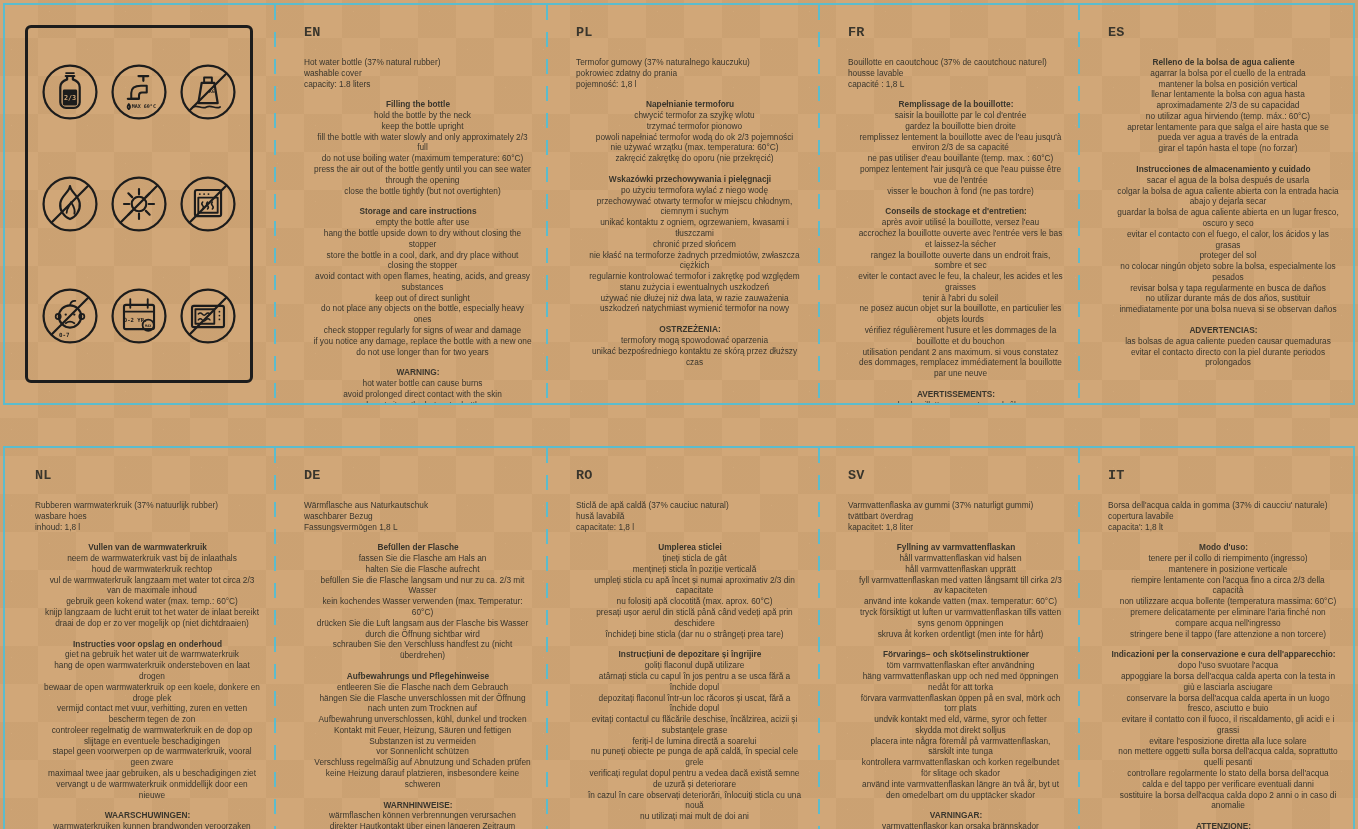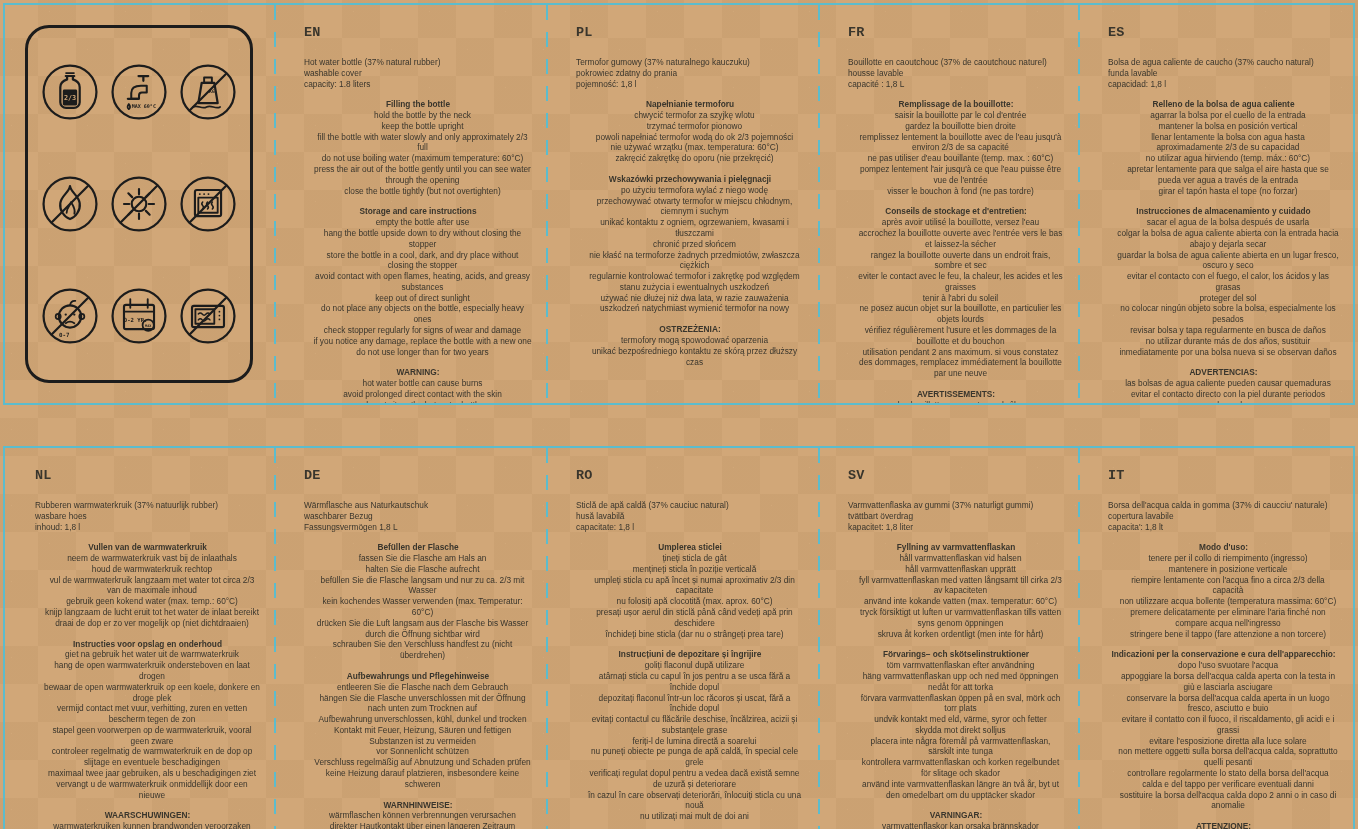--- a/index.html
+++ b/index.html
@@ -38,21 +38,21 @@
   
   .lang-col{padding:20px 14px 0 30px;box-sizing:border-box;}
   .lang-code{font-size:13.5px;font-weight:bold;margin:0 0 17px 0;letter-spacing:.2px;font-family:Liberation Mono, monospace;}
   .line{margin:0;font-size:8.3px;line-height:1.3;}
   .list-line{padding-left:9px;}
   .block-heading{margin:0;font-size:8.3px;line-height:1.3;font-weight:bold;}
   .block{margin-top:10px;text-align:center;}
   
   .icons-panel{
     position:absolute;left:20px;top:20px;width:228px;height:358px;
-    border:3.5px solid var(--black);border-radius:24px;
+    border:3.5px solid var(--black);border-radius:6px;
     display:grid;grid-template-columns:repeat(3,1fr);
     align-content:center;justify-items:center;row-gap:50px;
     padding:0 8px;box-sizing:border-box;
   }
   .icon-circle svg{width:62px;height:62px;display:block;}
   .icon-circle text{font-family:"DejaVu Sans Mono", monospace;}
 </style>
 </head>
 <body>
 
@@ -267,25 +267,20 @@
         </div>
         <div class="block">
           <p class="block-heading">AVERTISSEMENTS:</p>
           <p class="line list-line">les bouillottes peuvent vous brûler</p>
         </div>
       </div>
   </div>
 
   <div class="cell lang-col">
     <h2 class="lang-code">ES</h2>
-    <div class="intro">
-        <p class="line intro-line">Bolsa de agua caliente de caucho (37% caucho natural)</p>
-        <p class="line intro-line">funda lavable</p>
-        <p class="line intro-line">capacidad: 1,8 l</p>
-      </div>
     <div class="blocks">
         <div class="block">
           <p class="block-heading">Relleno de la bolsa de agua caliente</p>
           <p class="line list-line">agarrar la bolsa por el cuello de la entrada</p>
           <p class="line list-line">mantener la bolsa en posición vertical</p>
           <p class="line list-line">llenar lentamente la bolsa con agua hasta aproximadamente 2/3 de su capacidad</p>
           <p class="line list-line">no utilizar agua hirviendo (temp. máx.: 60°C)</p>
           <p class="line list-line">apretar lentamente para que salga el aire hasta que se pueda ver agua a través de la entrada</p>
           <p class="line list-line">girar el tapón hasta el tope (no forzar)</p>
         </div>
@@ -328,22 +323,22 @@
           <p class="line list-line">knijp langzaam de lucht eruit tot het water de inlaat bereikt</p>
           <p class="line list-line">draai de dop er zo ver mogelijk op (niet dichtdraaien)</p>
         </div>
         <div class="block">
           <p class="block-heading">Instructies voor opslag en onderhoud</p>
           <p class="line list-line">giet na gebruik het water uit de warmwaterkruik</p>
           <p class="line list-line">hang de open warmwaterkruik ondersteboven en laat drogen</p>
           <p class="line list-line">bewaar de open warmwaterkruik op een koele, donkere en droge plek</p>
           <p class="line list-line">vermijd contact met vuur, verhitting, zuren en vetten</p>
           <p class="line list-line">bescherm tegen de zon</p>
+          <p class="line list-line">controleer regelmatig de warmwaterkruik en de dop op slijtage en eventuele beschadigingen</p>
           <p class="line list-line">stapel geen voorwerpen op de warmwaterkruik, vooral geen zware</p>
-          <p class="line list-line">controleer regelmatig de warmwaterkruik en de dop op slijtage en eventuele beschadigingen</p>
           <p class="line list-line">maximaal twee jaar gebruiken, als u beschadigingen ziet vervangt u de warmwaterkruik onmiddellijk door een nieuwe</p>
         </div>
         <div class="block">
           <p class="block-heading">WAARSCHUWINGEN:</p>
           <p class="line list-line">warmwaterkruiken kunnen brandwonden veroorzaken</p>
           <p class="line list-line">vermijd langdurig direct contact met de huid</p>
           <p class="line list-line">ga niet op de warmwaterkruik zitten</p>
         </div>
       </div>
   </div>

